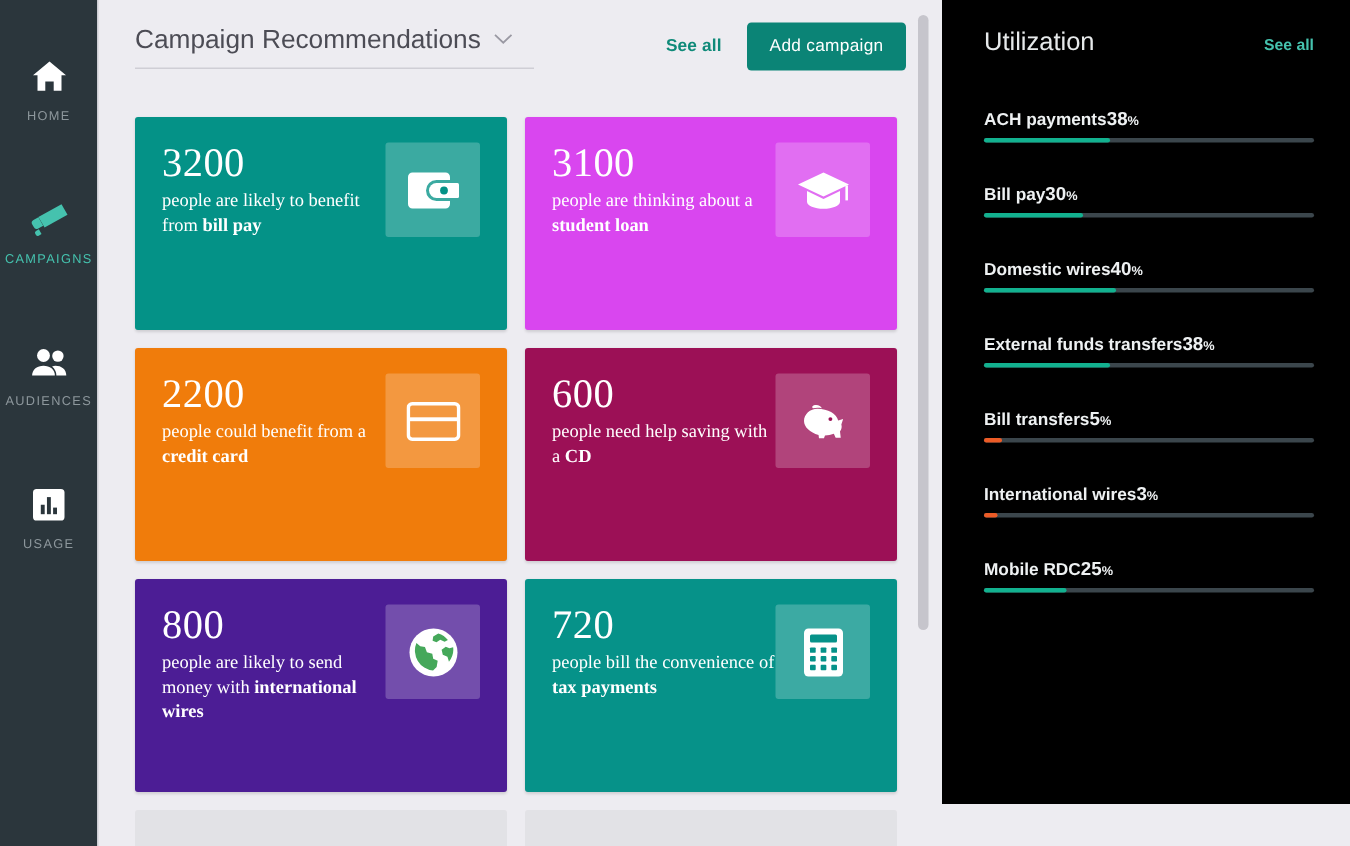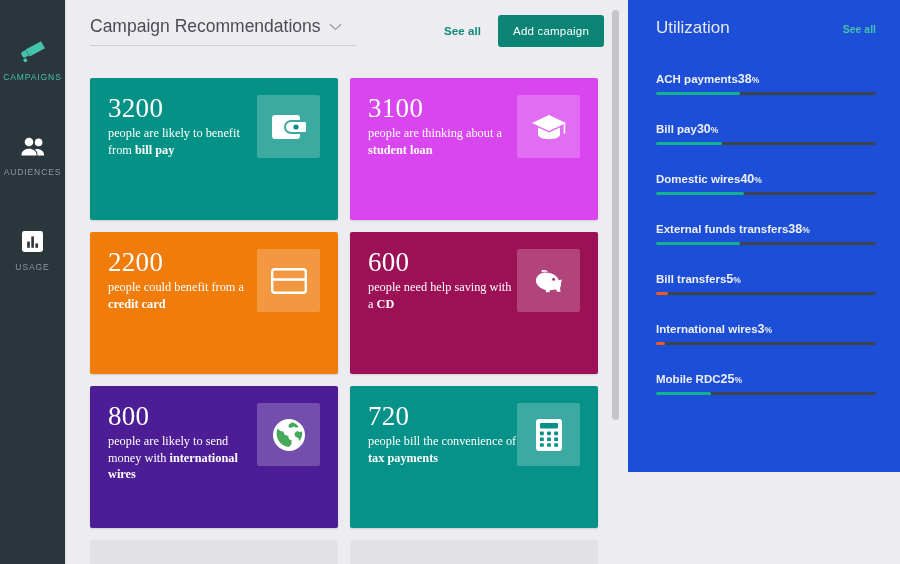--- a/index.html
+++ b/index.html
@@ -109,22 +109,22 @@
     position: absolute; right: 9px; top: 8px; width: 7px; height: 548px;
     background: transparent;
   }
   .scrollthumb {
     position: absolute; right: 9px; top: 10px; width: 7px; height: 410px;
     background: #c6c5cc; border-radius: 4px; cursor: pointer;
   }
 
   
   .rightpanel {
-    width: 272px; flex: 0 0 272px; height: 472px;
-    background: #1d4ed8; padding: 18px 24px 0 28px;
+    width: 272px; flex: 0 0 272px; height: 536px;
+    background: #000000; padding: 18px 24px 0 28px;
   }
   .util-head {
     display: flex; align-items: baseline; justify-content: space-between;
     margin-bottom: 34px;
   }
   .util-title { font-size: 17px; color: #e6e9ea; font-weight: 400; }
   .util-seeall { font-size: 10.5px; font-weight: bold; color: #45c2ae; cursor: pointer; }
   .util-item { margin-bottom: 27px; }
   .util-row {
     display: flex; align-items: baseline; justify-content: flex-start;
@@ -135,20 +135,28 @@
   .util-pct .sym { font-size: 8.5px; font-weight: bold; }
   .bar-bg { height: 3px; background: #3b464c; border-radius: 2px; width: 100%; }
   .bar-fill { height: 3px; border-radius: 2px; }
 </style>
 </head>
 <body>
 
 <div class="app">
 
   <nav class="leftnav">
+    <div class="nav-item">
+      <span class="nav-icon">
+        <svg width="24" height="22" viewBox="0 0 24 22">
+            <path fill="#ffffff" d="M12 1 1 10.2h3v10.3h5.2v-6.1h5.6v6.1H20V10.2h3z"></path>
+          </svg>
+      </span>
+      <span class="nav-label">HOME</span>
+    </div>
     <div class="nav-item active">
       <span class="nav-icon">
         <svg width="26" height="24" viewBox="0 0 26 24">
           <path fill="#45c2ae" d="M23 2.2 7.6 10.6l4.1 7 15.3-8.4z" transform="translate(-2,0)"></path>
           <path fill="#45c2ae" d="M5.6 10.9 2.3 12.7a2.2 2.2 0 0 0-.8 3l1 1.7a2.2 2.2 0 0 0 3 .9l3.3-1.8z"></path>
           <path fill="#45c2ae" d="M5.9 18.9 4 20a1.3 1.3 0 0 0-.5 1.8l.5.8a1.3 1.3 0 0 0 1.8.5l1.9-1.1z"></path>
         </svg>
       </span>
       <span class="nav-label">CAMPAIGNS</span>
     </div>

